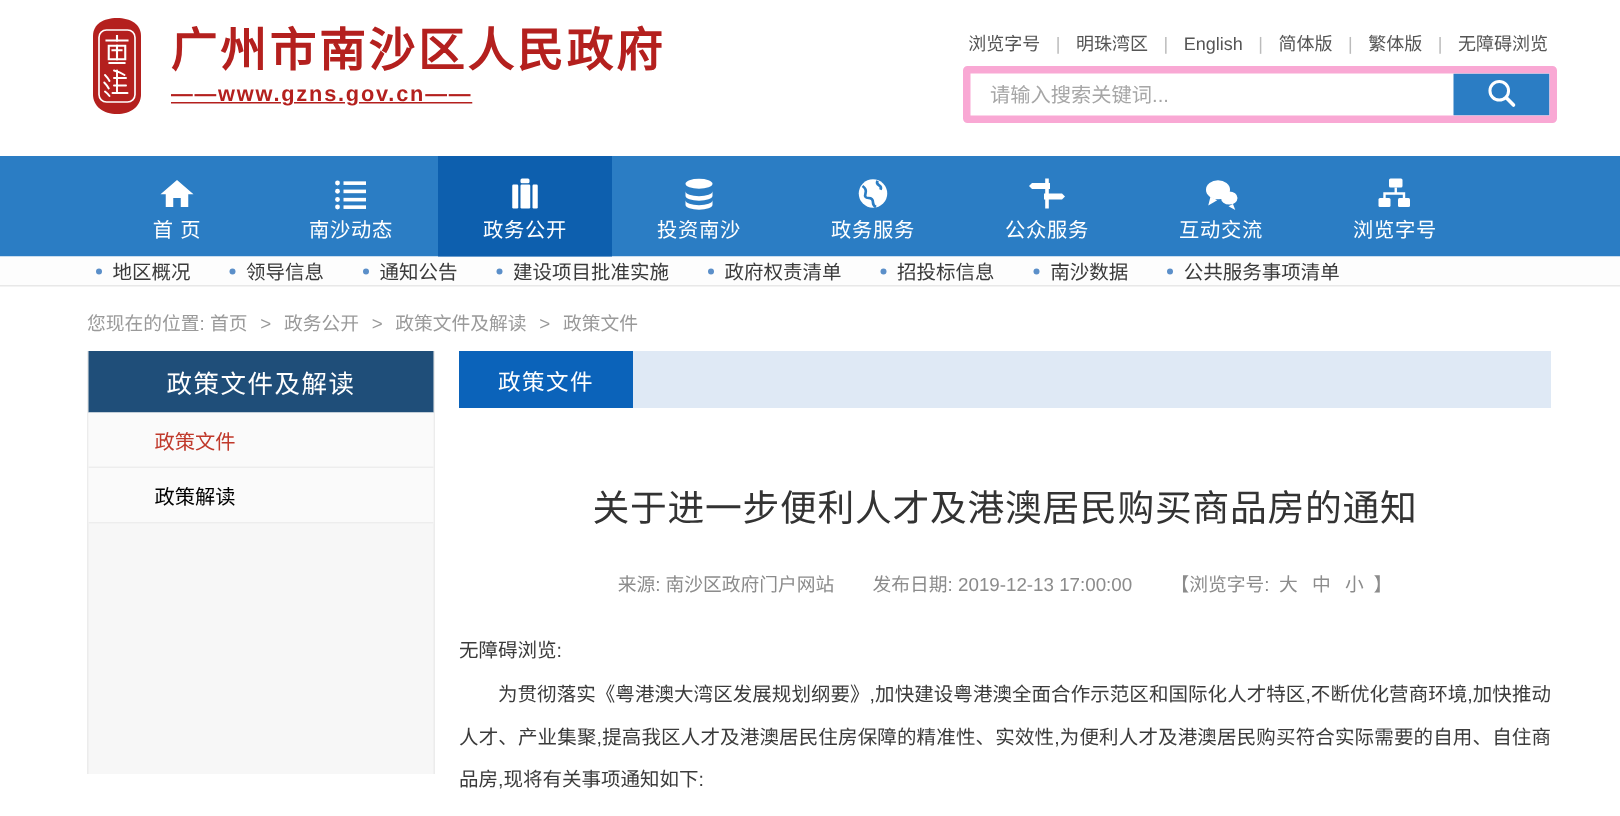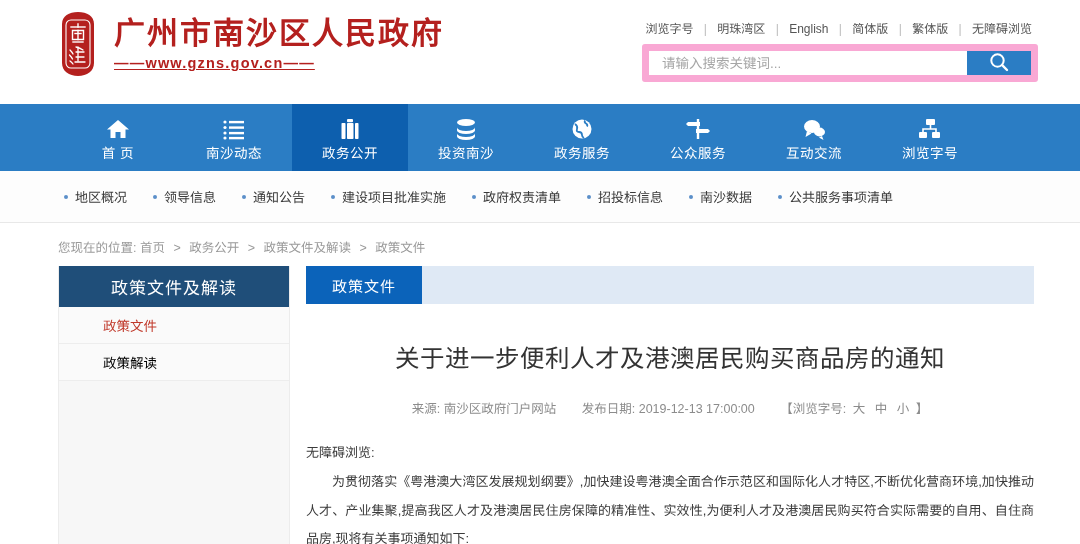--- a/index.html
+++ b/index.html
@@ -56,21 +56,21 @@
   .toplinks a {
     color:#555; text-decoration:none;
   }
   .toplinks .sep { color:#bbb; margin:0 7px; }
 
   .searchbox {
     position:absolute;
     right:42px; top:44px;
     width:396px; height:38px;
     display:flex;
-    border:7px solid #f9a8d4;
+    border:5px solid #f9a8d4;
     border-radius:3px;
     overflow:hidden;
     background:#fff;
   }
   .searchbox input {
     flex:1;
     border:none; outline:none;
     padding:0 13px;
     font-size:13.5px;
     color:#333;
@@ -111,21 +111,21 @@
   }
   .nav-label {
     color:#ffffff;
     font-size:13.5px;
     letter-spacing:0.5px;
     white-space:nowrap;
   }
 
   
   .subnav {
-    height:52px;
+    height:20px;
     background:#fdfdfd;
     border-bottom:1px solid #e8e8e8;
     display:flex;
     align-items:center;
     padding-left:64px;
     gap:0px;
   }
   .sub-item {
     display:flex; align-items:center;
     font-size:13px;
@@ -209,21 +209,21 @@
     padding:0 26px;
     display:flex; align-items:center;
     letter-spacing:1px;
     cursor:pointer;
   }
   .article-title {
     text-align:center;
     font-size:24.5px;
     color:#333333;
     font-weight:normal;
-    margin-top:39px;
+    margin-top:52px;
     letter-spacing:0.5px;
     line-height:1.3;
   }
   .meta {
     text-align:center;
     margin-top:23px;
     font-size:12.5px;
     color:#8c8c8c;
     white-space:nowrap;
   }

